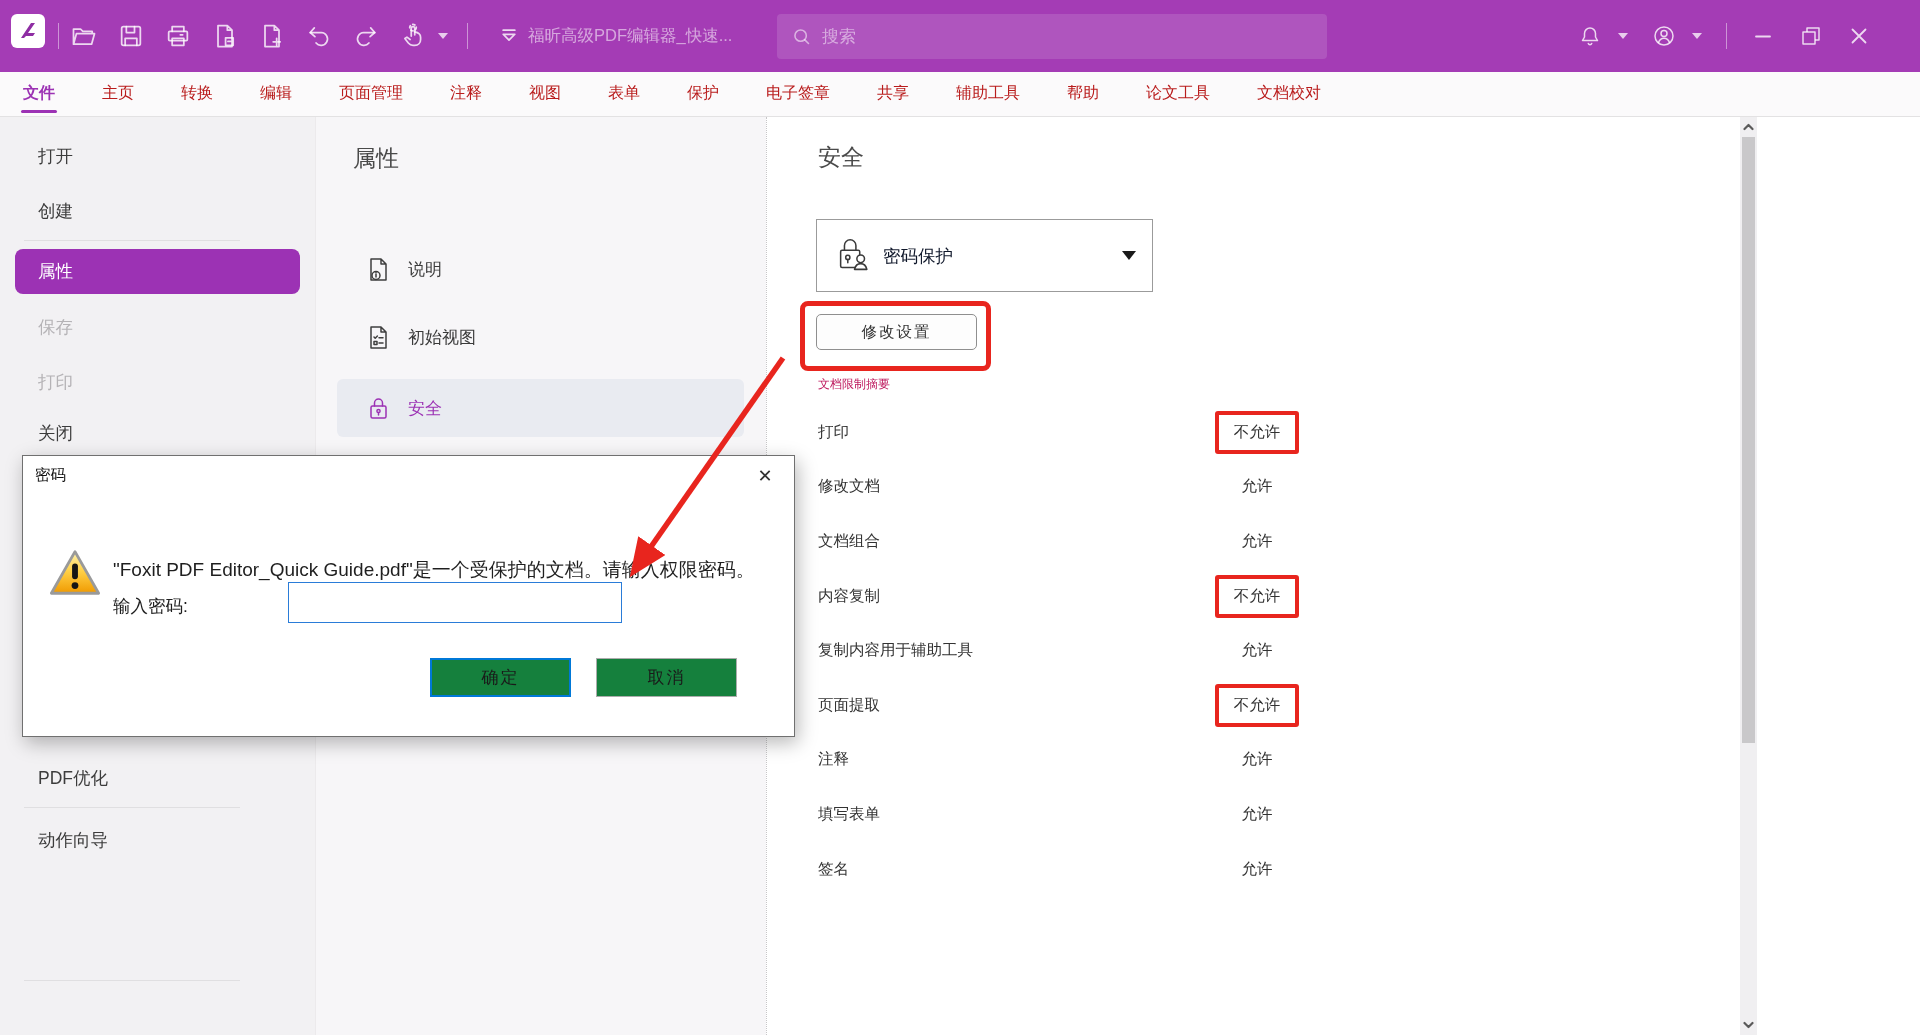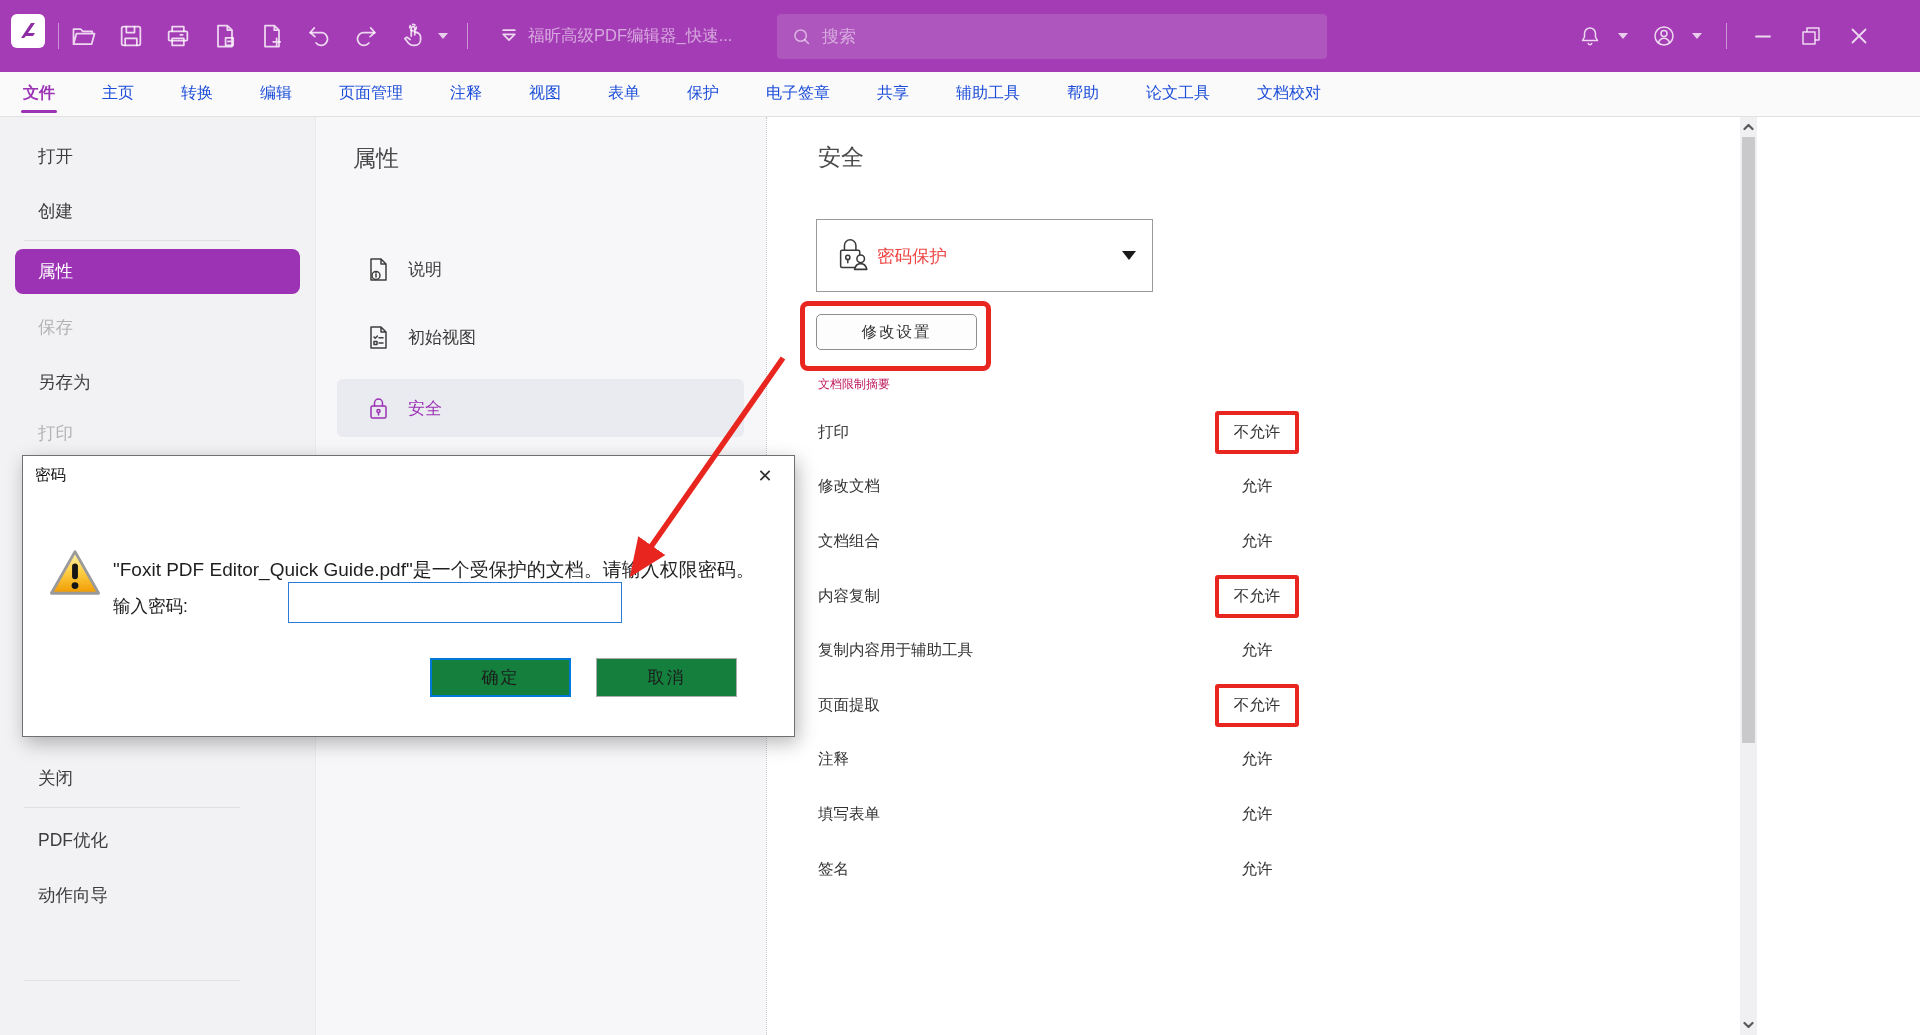--- a/index.html
+++ b/index.html
@@ -30,21 +30,21 @@
   .searchbox svg{width:21px;height:21px;stroke:rgba(255,255,255,.55);fill:none;stroke-width:1.8;stroke-linecap:round}
   .searchbox input{flex:1;background:transparent;border:0;outline:0;margin-left:10px;
                    font-size:17px;color:#fff;font-family:inherit}
   .searchbox input::placeholder{color:rgba(255,255,255,.5)}
   .tb-right{position:absolute;left:1578px;top:0;height:72px;display:flex;align-items:center;gap:24px}
   .tb-right .tb-ic{width:24px;height:24px}
 
   
   .menubar{position:absolute;left:0;top:72px;width:1920px;height:45px;background:#fbfafb;
            border-bottom:1px solid #e3e2e3;display:flex;align-items:flex-end;padding-left:23px;gap:47px}
-  .menu-item{position:relative;font-size:16px;color:#1d4ed8;height:45px;display:flex;
+  .menu-item{position:relative;font-size:16px;color:#b91c1c;height:45px;display:flex;
              align-items:center;cursor:default;white-space:nowrap}
   .menu-item.active{color:var(--accent);font-weight:bold}
   .menu-item.active::after{content:"";position:absolute;left:-2px;right:-2px;bottom:3px;
              height:3.5px;background:var(--accent);border-radius:2px}
 
   
   .content{position:absolute;left:0;top:117px;width:1757px;height:918px;background:#fff}
 
   
   .sidebar{position:absolute;left:0;top:0;width:315px;height:918px;background:#f2f1f3}
@@ -82,21 +82,21 @@
   
   .dotline{position:absolute;left:766px;top:0;bottom:0;width:0;border-left:1px dotted #c7c6c8}
 
   
   .rightpanel{position:absolute;left:767px;top:0;width:1136px;height:918px;background:#fff}
   .rightpanel .panel-title{left:51px;top:25px}
   .dropdown{position:absolute;left:49px;top:102px;width:337px;height:73px;background:#fff;
             border:1px solid #9b9b9b;display:flex;align-items:center;padding:0 16px;cursor:default}
   .dropdown svg{width:42px;height:42px;stroke:#3a3a3a;fill:none;stroke-width:1.6;
                 stroke-linecap:round;stroke-linejoin:round}
-  .dd-label{flex:1;margin-left:2px;font-size:17.5px;color:#ef4444}
+  .dd-label{flex:1;margin-left:8px;font-size:17.5px;color:#0f172a}
   .dd-caret{width:0;height:0;border-left:7px solid transparent;border-right:7px solid transparent;
             border-top:9px solid #1a1a1a}
   .modify-btn{position:absolute;left:49px;top:197px;width:161px;height:36px;background:#fdfdfd;
               border:1px solid #8f8f8f;border-radius:5px;font-size:15.5px;color:#333;
               font-family:inherit;letter-spacing:2px;cursor:pointer}
   .summary-title{position:absolute;left:51px;top:259px;font-size:12px;color:#be185d}
   .perm-list{position:absolute;left:51px;top:288px;width:700px}
   .perm-row{position:relative;height:54.6px;display:flex;align-items:center}
   .perm-label{font-size:15.5px;color:#333}
   .perm-value{position:absolute;left:386px;width:106px;display:flex;justify-content:center}
@@ -317,23 +317,20 @@
         </div>
         <div class="sb-item">
           <span>创建</span>
         </div>
         <div class="sb-item selected">
           <span>属性</span>
         </div>
         <div class="sb-item disabled">
           <span>保存</span>
         </div>
-        <div class="sb-item">
-          <span>另存为</span>
-        </div>
         <div class="sb-item disabled">
           <span>打印</span>
         </div>
         <div class="sb-item">
           <span>关闭</span>
         </div>
         <div class="sb-item">
           <span>PDF优化</span>
         </div>
         <div class="sb-item">

